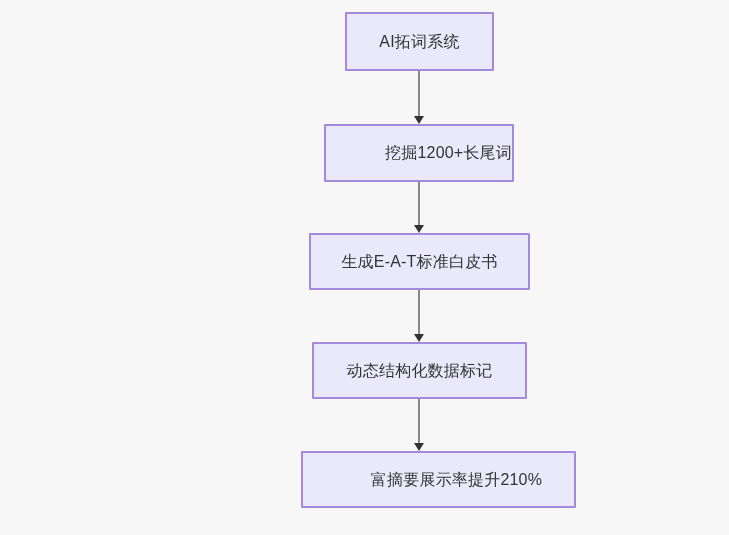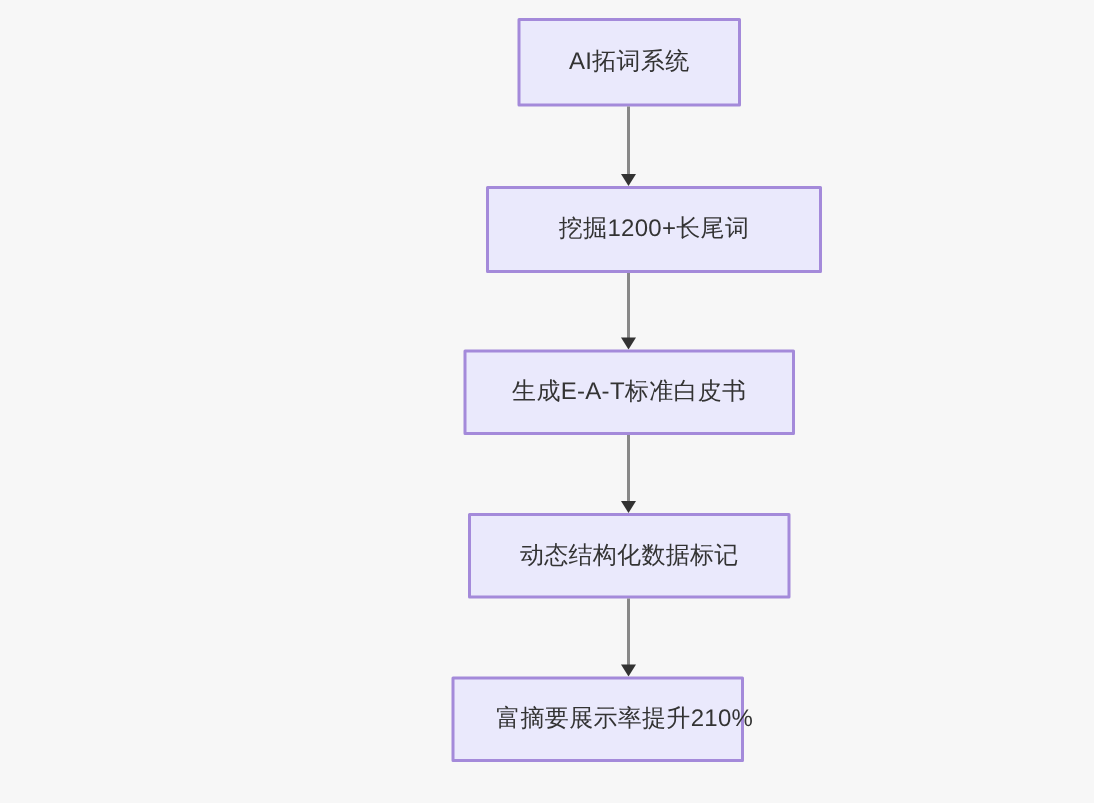--- a/index.html
+++ b/index.html
@@ -63,21 +63,21 @@
 
   <div class="node" style="left:297px; top:12px; width:149px; height:59px;">
     <span>AI拓词系统</span>
   </div>
 
   <div class="connector" style="left:362px; top:71px; height:53px;">
     <div class="line"></div>
     <div class="arrowhead"></div>
   </div>
 
-  <div class="node" style="left:276px; top:124px; width:224px; height:58px;">
+  <div class="node" style="left:276px; top:124px; width:190px; height:58px;justify-content:flex-end;">
     <span>挖掘1200+长尾词</span>
   </div>
 
   <div class="connector" style="left:362px; top:182px; height:51px;">
     <div class="line"></div>
     <div class="arrowhead"></div>
   </div>
 
   <div class="node" style="left:261px; top:233px; width:221px; height:57px;text-align:center;">
     <span>生成E-A-T标准白皮书</span>
@@ -90,17 +90,17 @@
 
   <div class="node" style="left:264px; top:342px; width:215px; height:57px;">
     <span>动态结构化数据标记</span>
   </div>
 
   <div class="connector" style="left:362px; top:399px; height:52px;">
     <div class="line"></div>
     <div class="arrowhead"></div>
   </div>
 
-  <div class="node" style="left:253px; top:451px; width:195px; height:57px;padding-left:36px;">
+  <div class="node" style="left:253px; top:451px; width:275px; height:57px;padding-left:36px;">
     <span>富摘要展示率提升210%</span>
   </div>
 
 </div>
 
 </body></html>

